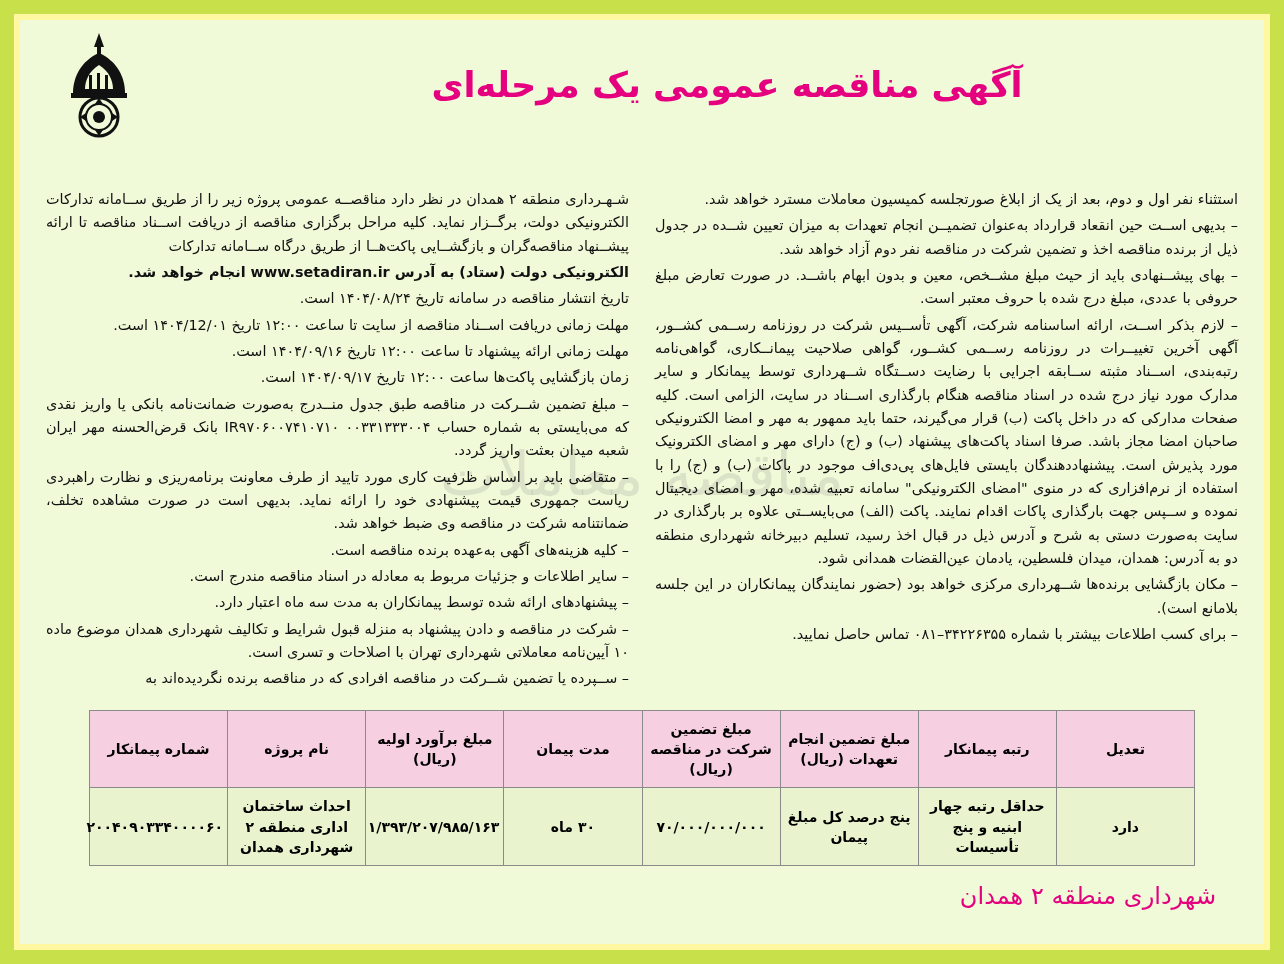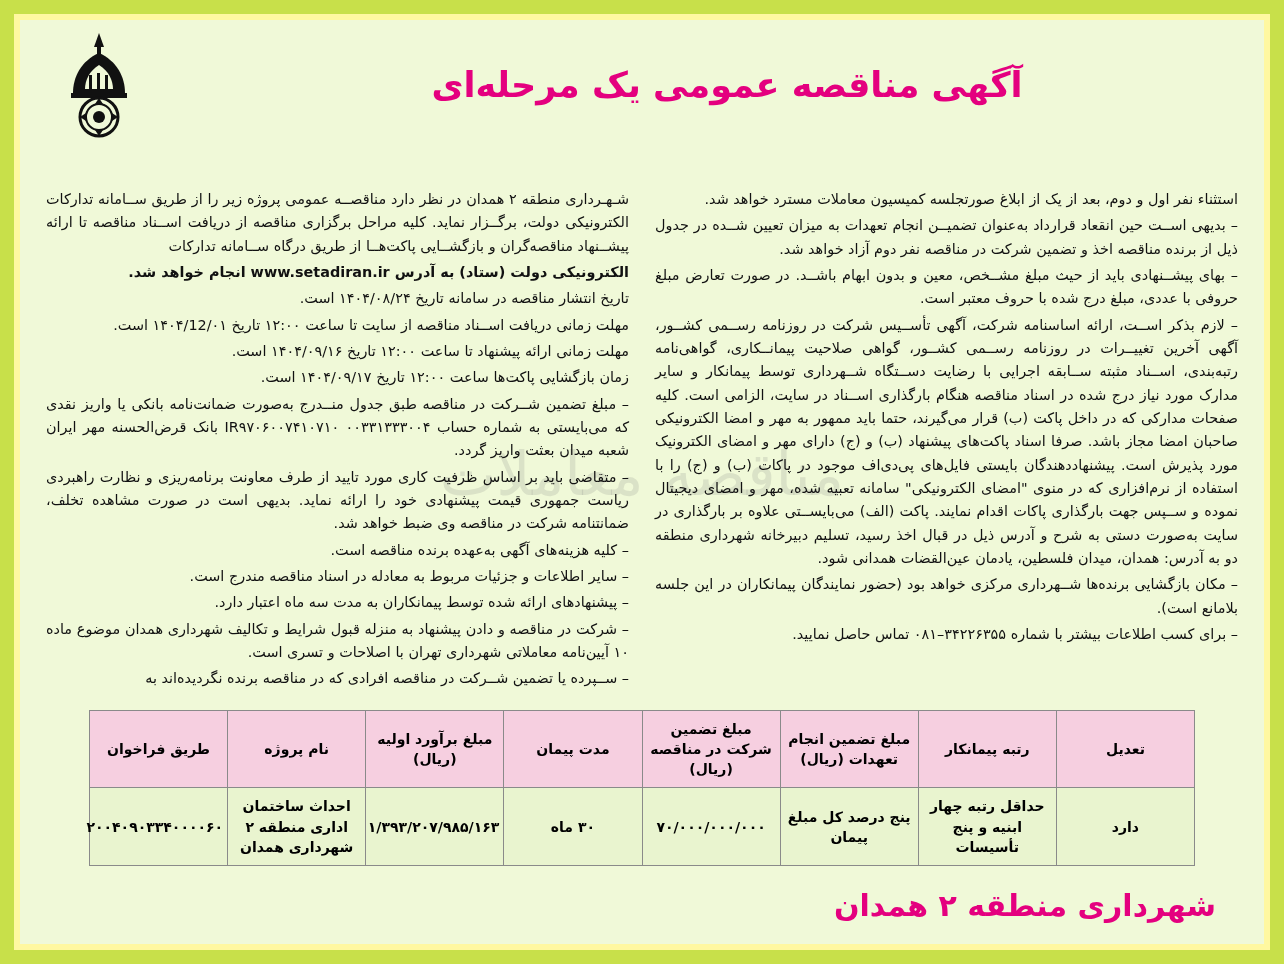--- a/index.html
+++ b/index.html
@@ -102,24 +102,24 @@
     background: #f6cfe0;
     font-weight: bold;
     height: 62px;
   }
   table.tender td {
     background: #e9f4cf;
     height: 58px;
     font-weight: bold;
   }
   .footer-org {
-    margin-top: 22px;
+    margin-top: 16px;
     padding-right: 34px;
-    font-size: 30px;
-    font-weight: bold;
+    font-size: 24px;
+    font-weight: normal;
     color: #e4007f;
     text-align: right;
   }
 </style>
 </head>
 <body>
 
 <div id="page">
   <div id="inner-frame">
 
@@ -184,21 +184,21 @@
       <table class="tender">
         <thead>
           <tr>
             <th>تعدیل</th>
             <th>رتبه پیمانکار</th>
             <th>مبلغ تضمین انجام تعهدات (ریال)</th>
             <th>مبلغ تضمین شرکت در مناقصه (ریال)</th>
             <th>مدت پیمان</th>
             <th>مبلغ برآورد اولیه (ریال)</th>
             <th>نام پروژه</th>
-            <th>طریق فراخوان</th>
+            <th>شماره پیمانکار</th>
           </tr>
         </thead>
         <tbody>
           <tr>
             <td>دارد</td>
             <td>حداقل رتبه چهار ابنیه و پنج تأسیسات</td>
             <td>پنج درصد کل مبلغ پیمان</td>
             <td>۷۰/۰۰۰/۰۰۰/۰۰۰</td>
             <td>۳۰ ماه</td>
             <td>۱/۳۹۳/۲۰۷/۹۸۵/۱۶۳</td>

